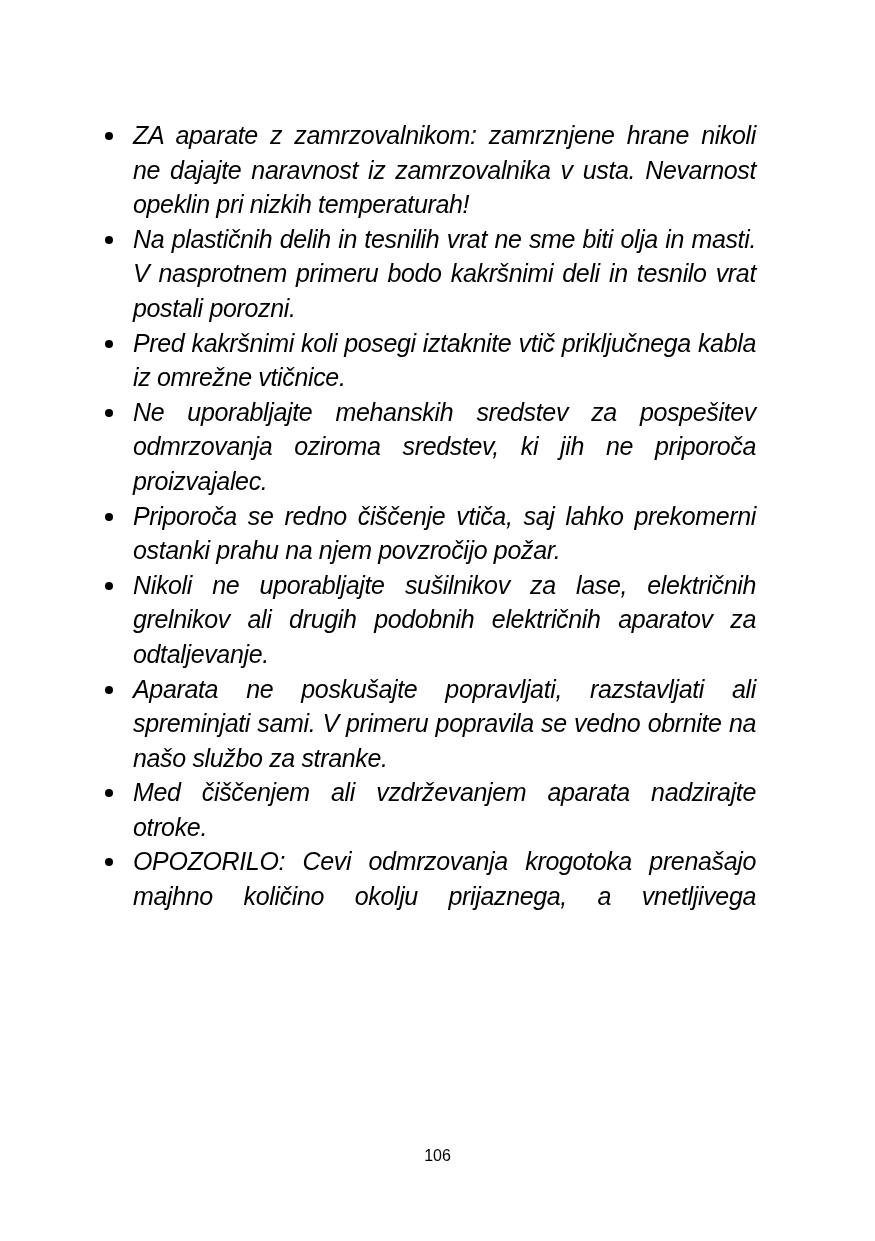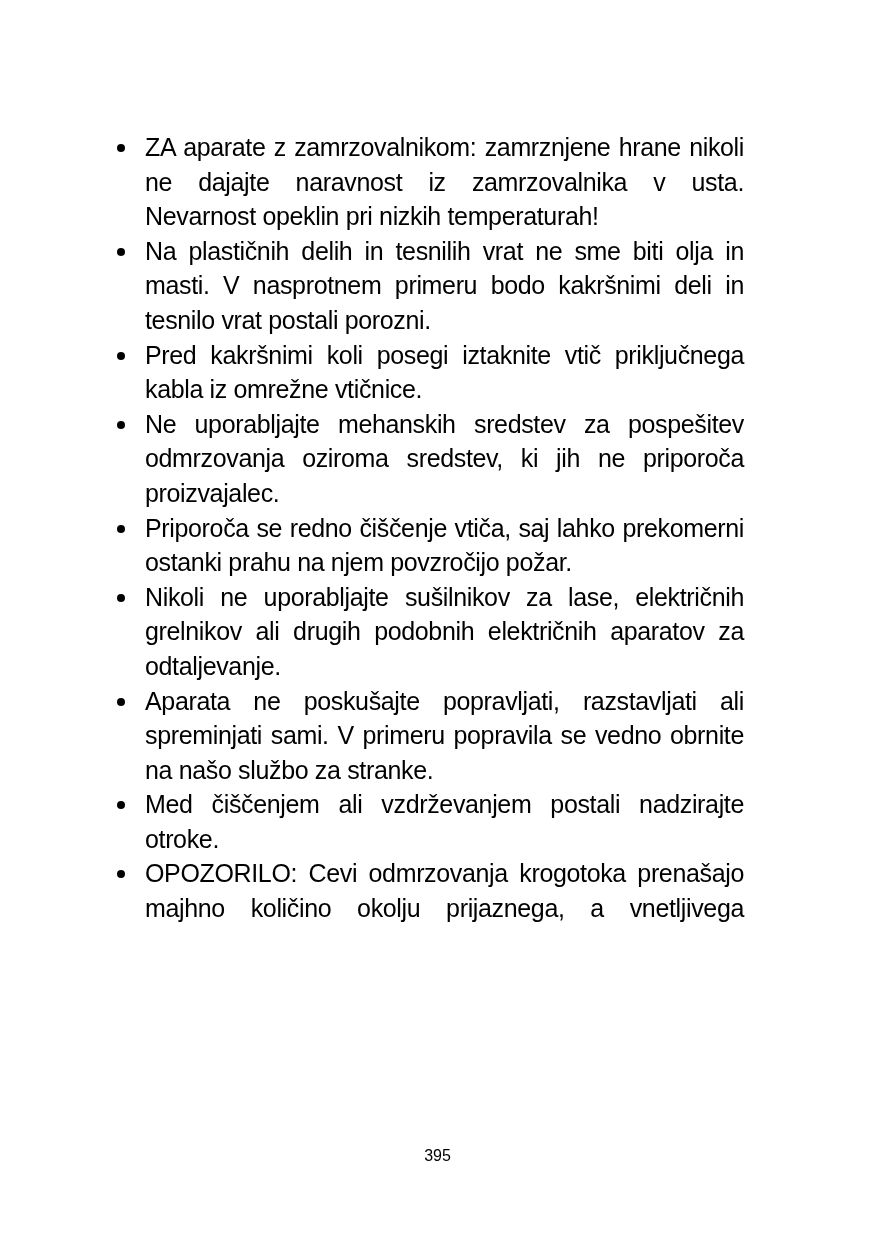--- a/index.html
+++ b/index.html
@@ -24,22 +24,23 @@
       background: #ffffff;
     }
     .content {
       position: absolute;
       left: 105px;
       top: 118px;
       width: 651px;
     }
     ul.bullets {
       list-style: none;
-      margin: 12px;
+      margin: 0;
       padding: 0;
+      font-style: italic;
     }
     ul.bullets li {
       position: relative;
       padding-left: 28px;
       font-size: 25px;
       line-height: 34.6px;
       text-align: justify;
       text-align-last: left;
       letter-spacing: -0.35px;
       word-spacing: 0px;
@@ -98,23 +99,23 @@
       <li>
         <span class="bullet"></span>
         <span class="text">Nikoli ne uporabljajte sušilnikov za lase, električnih grelnikov ali drugih podobnih električnih aparatov za odtaljevanje.</span>
       </li>
       <li>
         <span class="bullet"></span>
         <span class="text">Aparata ne poskušajte popravljati, razstavljati ali spreminjati sami. V primeru popravila se vedno obrnite na našo službo za stranke.</span>
       </li>
       <li>
         <span class="bullet"></span>
-        <span class="text">Med čiščenjem ali vzdrževanjem postali nadzirajte otroke.</span>
+        <span class="text">Med čiščenjem ali vzdrževanjem aparata nadzirajte otroke.</span>
       </li>
       <li class="last">
         <span class="bullet"></span>
         <span class="text">OPOZORILO: Cevi odmrzovanja krogotoka prenašajo majhno količino okolju prijaznega, a vnetljivega</span>
       </li>
     </ul>
   </div>
 
-  <div class="page-number">395</div>
+  <div class="page-number">106</div>
 </div>
 
 </body></html>

